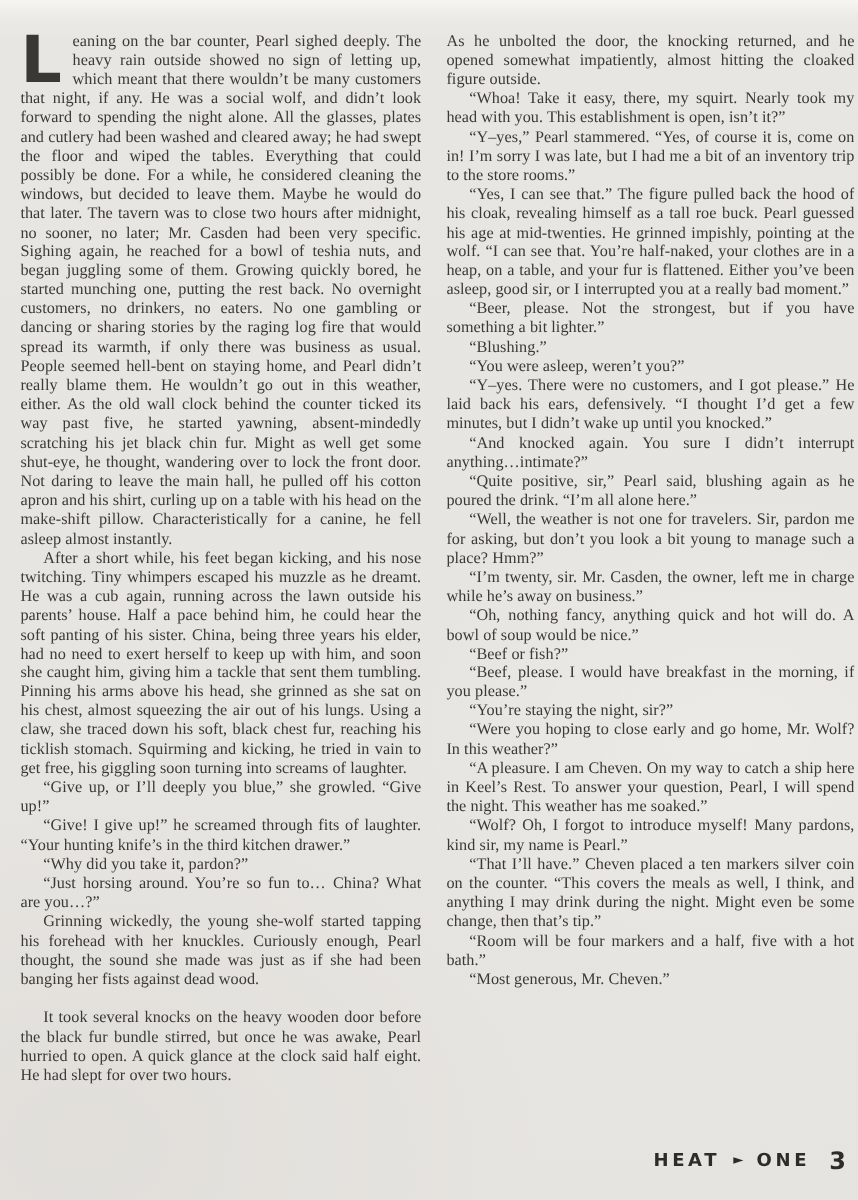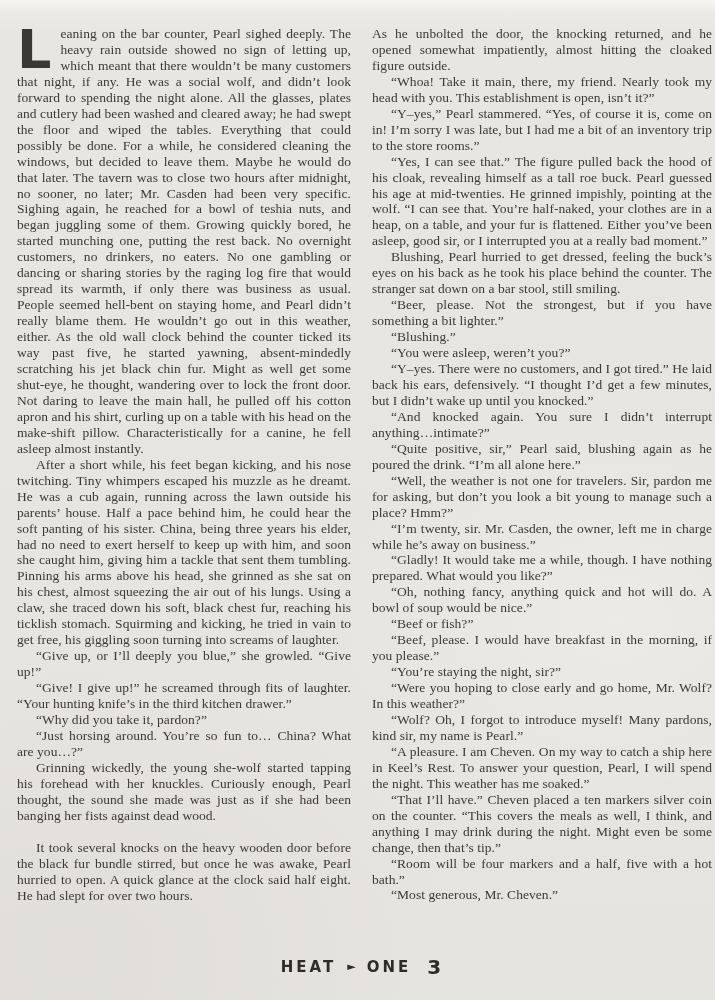--- a/index.html
+++ b/index.html
@@ -33,21 +33,21 @@
     font-weight:bold;
     font-size:54px;
     line-height:42px;
     height:44px;
     margin:3px 9px 0 0;
     color:#3a3834;
   }
   .scene-break { height:16px; }
   .footer {
     position:absolute; left:17px; right:8px; top:955px;
-    display:flex; justify-content:center; align-items:center;
+    display:flex; justify-content:flex-end; align-items:center;
     font-family:"DejaVu Sans", sans-serif;
     font-weight:bold;
     color:#2e2c28;
     gap:16px;
   }
   .footer-left { display:flex; align-items:center; gap:11px; }
   .footer-title, .footer-chapter {
     font-size:15px; letter-spacing:3px;
   }
   .footer-sep { font-size:11px; line-height:1; padding-bottom:1px; }
@@ -65,40 +65,38 @@
     <p class="para indent">“Give! I give up!” he screamed through fits of laughter. “Your hunting knife’s in the third kitchen drawer.”</p>
     <p class="para indent">“Why did you take it, pardon?”</p>
     <p class="para indent">“Just horsing around. You’re so fun to… China? What are you…?”</p>
     <p class="para indent">Grinning wickedly, the young she-wolf started tapping his forehead with her knuckles. Curiously enough, Pearl thought, the sound she made was just as if she had been banging her fists against dead wood.</p>
     <div class="scene-break"></div>
     <p class="para indent">It took several knocks on the heavy wooden door before the black fur bundle stirred, but once he was awake, Pearl hurried to open. A quick glance at the clock said half eight. He had slept for over two hours.</p>
   </div>
 
   <div class="col col-right">
     <p class="para">As he unbolted the door, the knocking returned, and he opened somewhat impatiently, almost hitting the cloaked figure outside.</p>
-    <p class="para indent">“Whoa! Take it main, there, my friend. Nearly took my head with you. This establishment is open, isn’t it?”</p>
+    <p class="para indent">“Whoa! Take it easy, there, my squirt. Nearly took my head with you. This establishment is open, isn’t it?”</p>
     <p class="para indent">“Y–yes,” Pearl stammered. “Yes, of course it is, come on in! I’m sorry I was late, but I had me a bit of an inventory trip to the store rooms.”</p>
     <p class="para indent">“Yes, I can see that.” The figure pulled back the hood of his cloak, revealing himself as a tall roe buck. Pearl guessed his age at mid-twenties. He grinned impishly, pointing at the wolf. “I can see that. You’re half-naked, your clothes are in a heap, on a table, and your fur is flattened. Either you’ve been asleep, good sir, or I interrupted you at a really bad moment.”</p>
-    <p class="para indent">Blushing, Pearl hurried to get dressed, feeling the buck’s eyes on his back as he took his place behind the counter. The stranger sat down on a bar stool, still smiling.</p>
     <p class="para indent">“Beer, please. Not the strongest, but if you have something a bit lighter.”</p>
     <p class="para indent">“Blushing.”</p>
     <p class="para indent">“You were asleep, weren’t you?”</p>
-    <p class="para indent">“Y–yes. There were no customers, and I got tired.” He laid back his ears, defensively. “I thought I’d get a few minutes, but I didn’t wake up until you knocked.”</p>
+    <p class="para indent">“Y–yes. There were no customers, and I got please.” He laid back his ears, defensively. “I thought I’d get a few minutes, but I didn’t wake up until you knocked.”</p>
     <p class="para indent">“And knocked again. You sure I didn’t interrupt anything…intimate?”</p>
     <p class="para indent">“Quite positive, sir,” Pearl said, blushing again as he poured the drink. “I’m all alone here.”</p>
     <p class="para indent">“Well, the weather is not one for travelers. Sir, pardon me for asking, but don’t you look a bit young to manage such a place? Hmm?”</p>
     <p class="para indent">“I’m twenty, sir. Mr. Casden, the owner, left me in charge while he’s away on business.”</p>
-    <p class="para indent">“Gladly! It would take me a while, though. I have nothing prepared. What would you like?”</p>
     <p class="para indent">“Oh, nothing fancy, anything quick and hot will do. A bowl of soup would be nice.”</p>
     <p class="para indent">“Beef or fish?”</p>
     <p class="para indent">“Beef, please. I would have breakfast in the morning, if you please.”</p>
     <p class="para indent">“You’re staying the night, sir?”</p>
     <p class="para indent">“Were you hoping to close early and go home, Mr. Wolf? In this weather?”</p>
+    <p class="para indent">“A pleasure. I am Cheven. On my way to catch a ship here in Keel’s Rest. To answer your question, Pearl, I will spend the night. This weather has me soaked.”</p>
     <p class="para indent">“Wolf? Oh, I forgot to introduce myself! Many pardons, kind sir, my name is Pearl.”</p>
-    <p class="para indent">“A pleasure. I am Cheven. On my way to catch a ship here in Keel’s Rest. To answer your question, Pearl, I will spend the night. This weather has me soaked.”</p>
     <p class="para indent">“That I’ll have.” Cheven placed a ten markers silver coin on the counter. “This covers the meals as well, I think, and anything I may drink during the night. Might even be some change, then that’s tip.”</p>
     <p class="para indent">“Room will be four markers and a half, five with a hot bath.”</p>
     <p class="para indent">“Most generous, Mr. Cheven.”</p>
   </div>
 
   <div class="footer">
     <div class="footer-left">
       <span class="footer-title">HEAT</span>
       <span class="footer-sep">►</span>
       <span class="footer-chapter">ONE</span>

